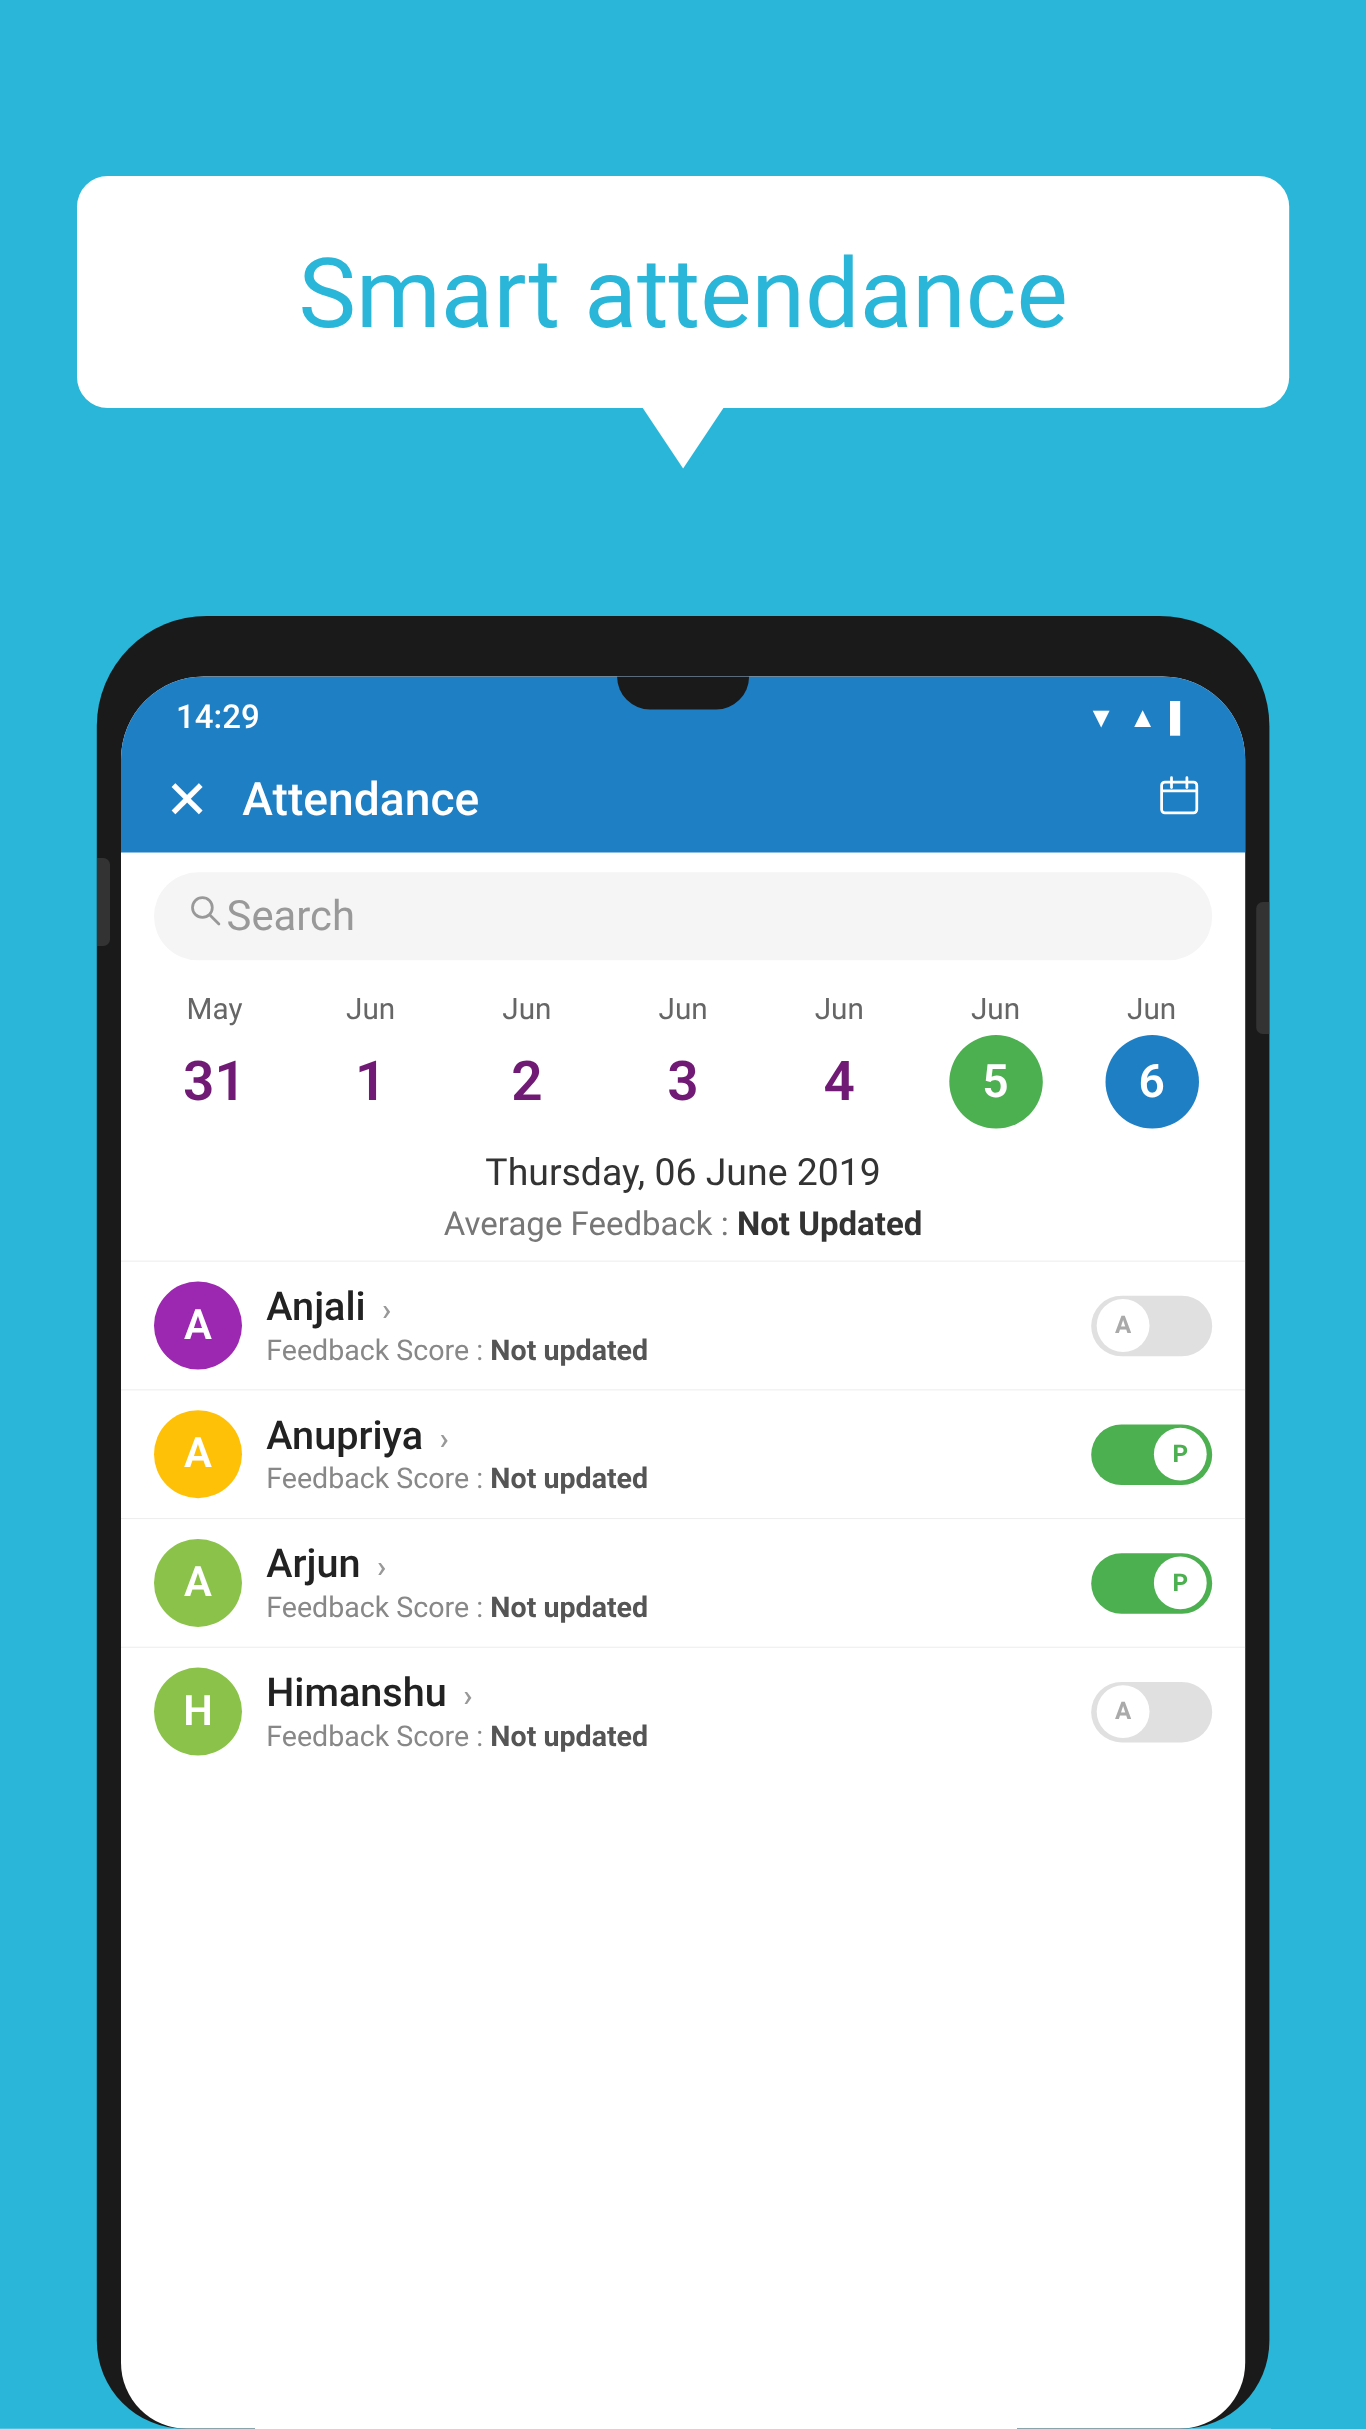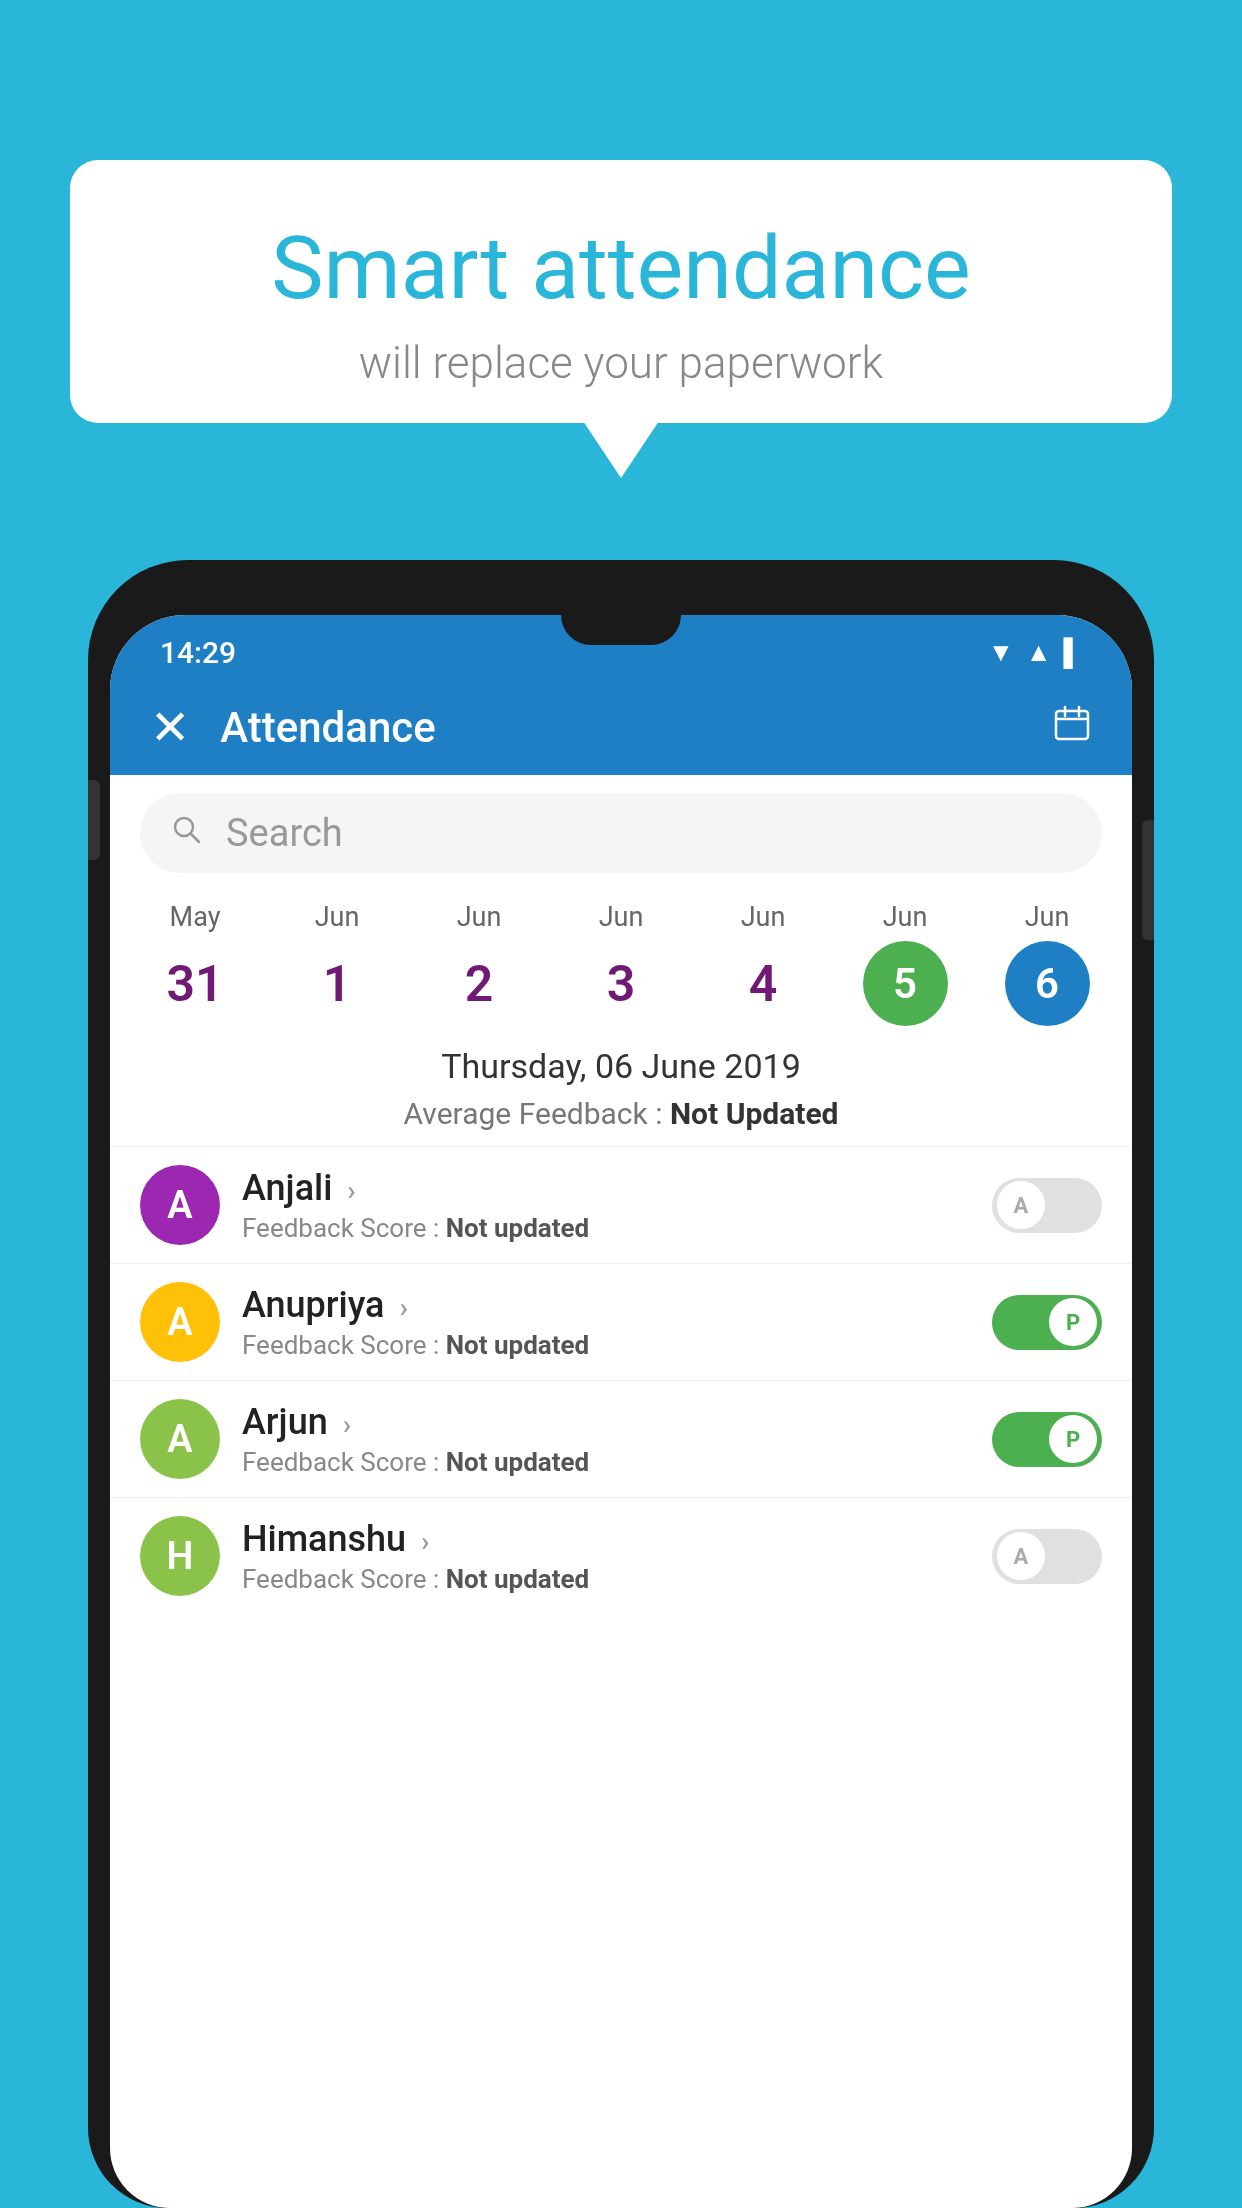--- a/index.html
+++ b/index.html
@@ -135,23 +135,23 @@
       color: white;
       font-size: 38px;
     }
 
     
     .search-bar {
       background: #f5f5f5;
       margin: 18px 30px;
       border-radius: 50px;
       display: flex;
-      align-items: center;
+      align-items: flex-start;
       padding: 18px 30px;
-      gap: 24px;
+      gap: 4px;
     }
     .search-icon-wrap {
       color: #999;
       font-size: 34px;
     }
     .search-input-text {
       color: #999;
       font-size: 38px;
     }
 
@@ -326,21 +326,20 @@
       height: 120px;
       background: #333;
       border-radius: 6px 0 0 6px;
     }
   </style>
 </head>
 <body>
 
 <div class="speech-bubble">
   <div class="speech-bubble-title">Smart attendance</div>
-  <div class="speech-bubble-subtitle">will replace your paperwork</div>
 </div>
 
 <div class="phone-frame">
 
   <div class="side-btn-volume"></div>
   <div class="side-btn-power"></div>
 
   <div class="phone-screen">
 
     <div class="notch"></div>

